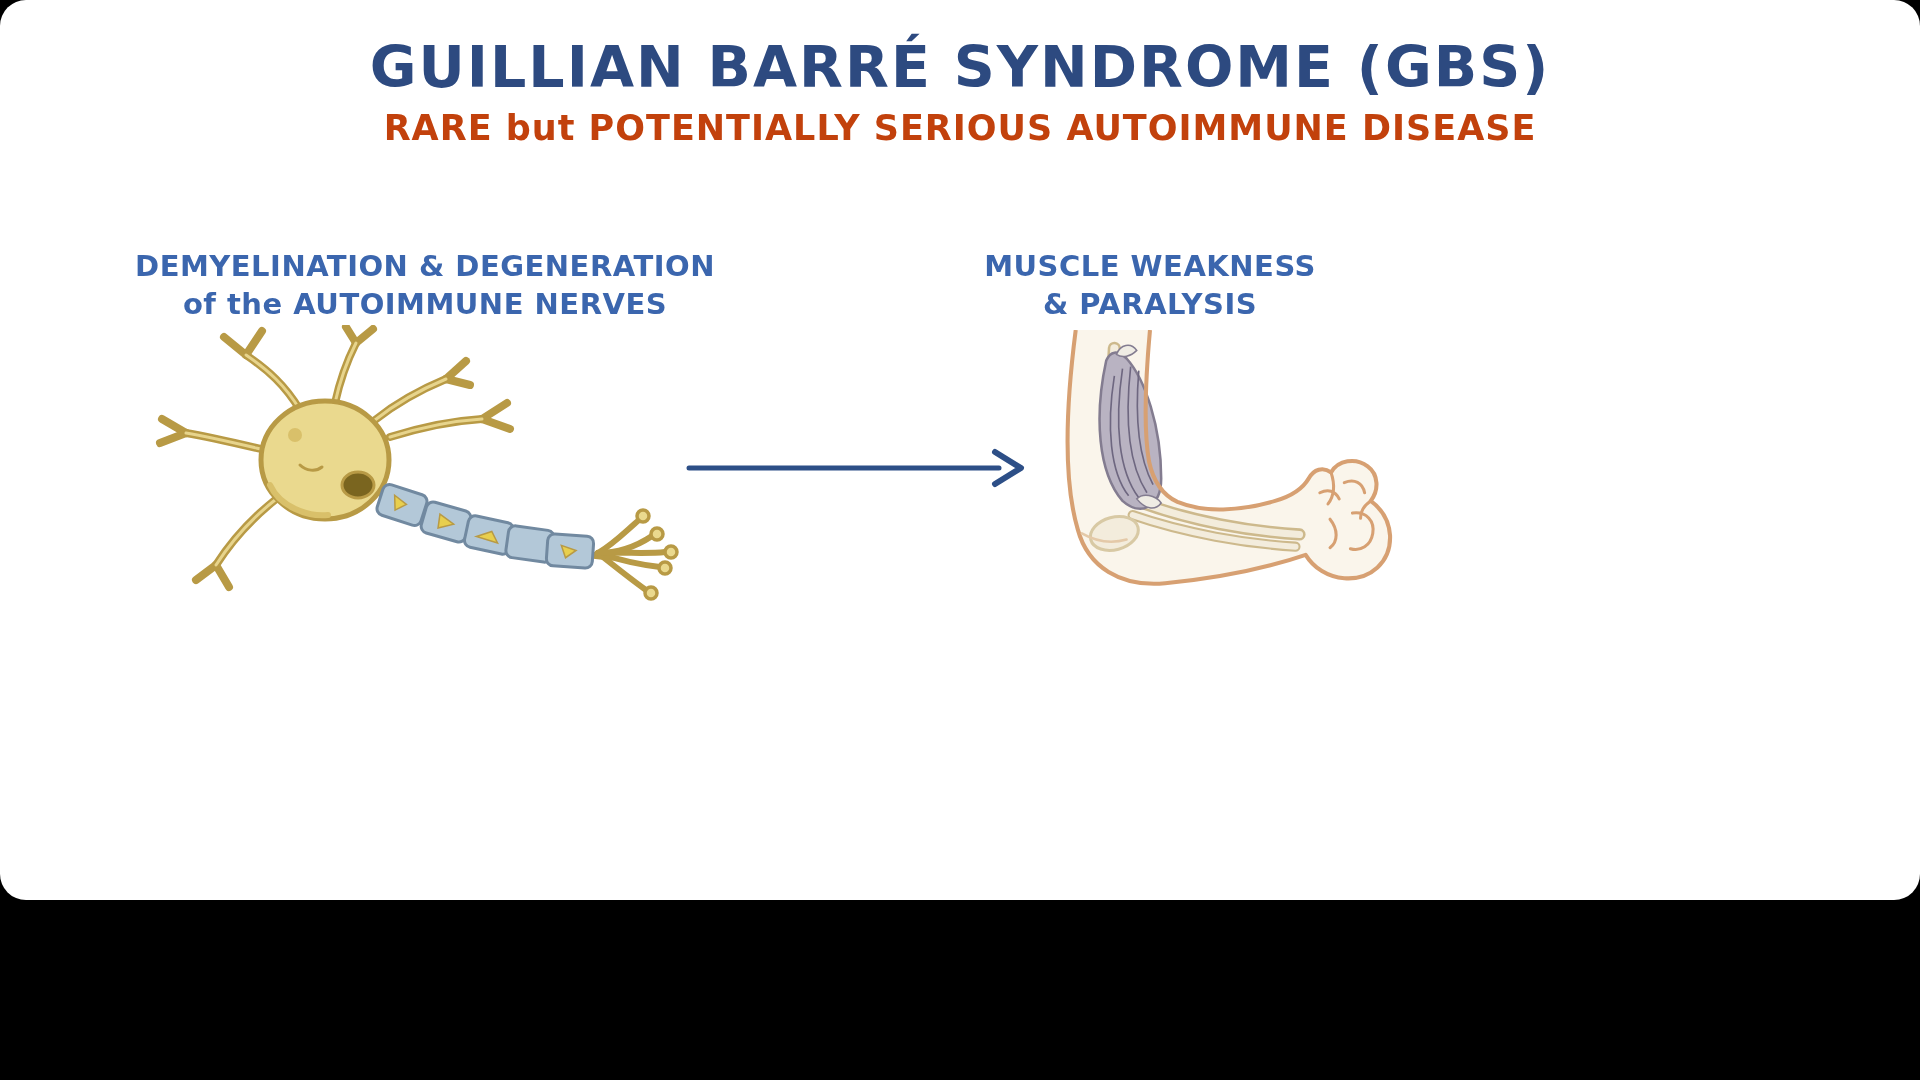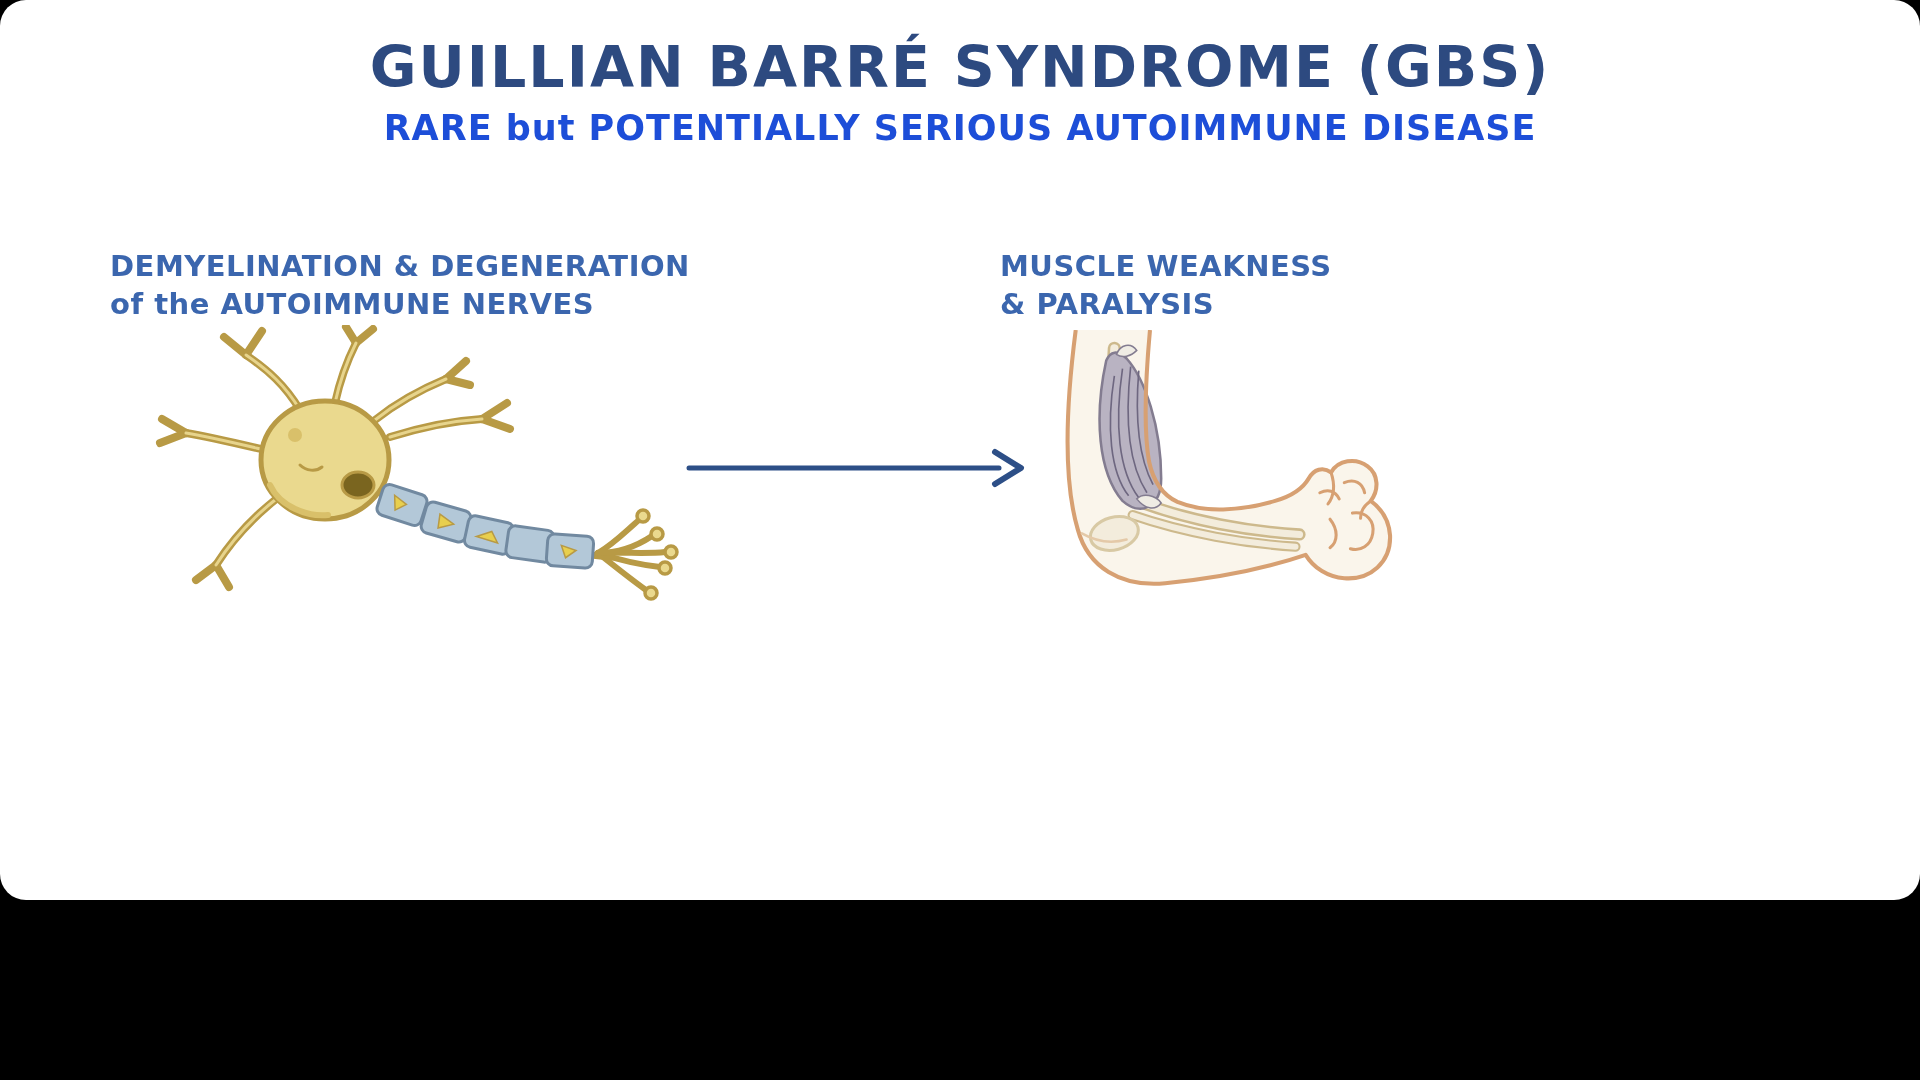--- a/index.html
+++ b/index.html
@@ -14,30 +14,30 @@
   .title{
     position:absolute;top:34px;left:0;width:100%;
     text-align:center;
     font-size:57px;font-weight:800;letter-spacing:2px;
     color:#2d4a80;
   }
   .subtitle{
     position:absolute;top:108px;left:0;width:100%;
     text-align:center;
     font-size:35px;font-weight:700;letter-spacing:1px;
-    color:#1d4ed8;
+    color:#c2410c;
   }
   .caption{
     position:absolute;
-    text-align:left;
+    text-align:center;
     font-size:29px;font-weight:700;letter-spacing:0.5px;
     color:#3b66ae;line-height:1.3;
   }
   .caption-left{top:248px;left:110px;width:630px;}
-  .caption-right{top:248px;left:1000px;width:420px;}
+  .caption-right{top:248px;left:940px;width:420px;}
   .neuron-wrap{position:absolute;left:150px;top:325px;width:560px;height:310px;}
   .arrow-wrap{position:absolute;left:685px;top:442px;width:340px;height:52px;}
   .arm-wrap{position:absolute;left:1015px;top:330px;width:390px;height:295px;}
 </style>
 </head>
 <body>
 
 <div class="stage">
 
   <div class="title">GUILLIAN BARRÉ SYNDROME (GBS)</div>

